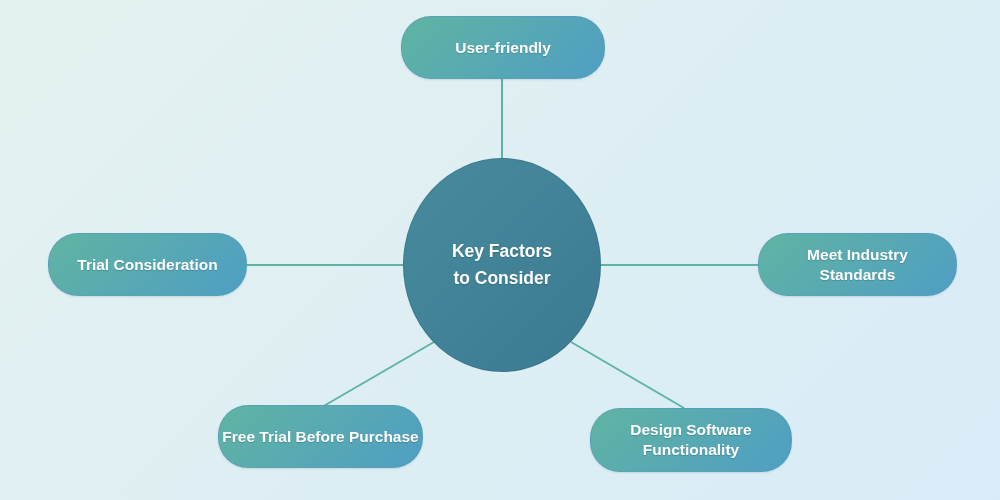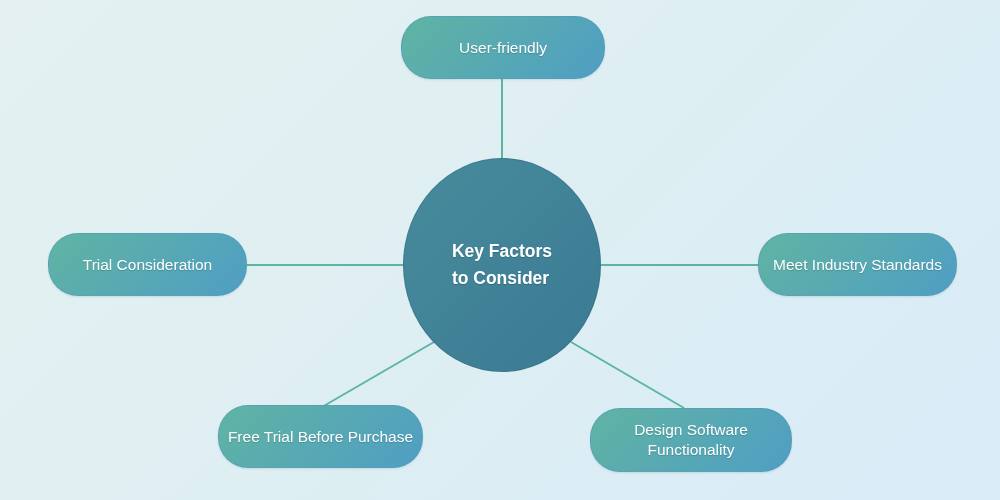--- a/index.html
+++ b/index.html
@@ -25,21 +25,21 @@
     z-index: 1;
   }
   .node {
     position: absolute;
     z-index: 2;
     display: flex;
     align-items: center;
     justify-content: center;
     text-align: center;
     color: #ffffff;
-    font-weight: normal;
+    font-weight: bold;
     font-size: 15.5px;
     line-height: 20px;
     border-radius: 30px;
     background: linear-gradient(135deg, #60b4a2 0%, #4f9ec4 100%);
     border: 1px solid rgba(90, 155, 185, 0.55);
     box-shadow: 0 1px 2px rgba(60, 110, 140, 0.15);
     text-shadow: 0 1px 1px rgba(0, 0, 0, 0.18);
     box-sizing: border-box;
     padding: 4px 10px;
   }
@@ -49,21 +49,21 @@
     left: 403px;
     top: 158px;
     width: 198px;
     height: 214px;
     border-radius: 50%;
     background: linear-gradient(135deg, #478b9c 0%, #3b7a93 100%);
     border: 1px solid rgba(40, 90, 110, 0.25);
     display: flex;
     align-items: center;
     justify-content: center;
-    text-align: left;
+    text-align: center;
     color: #ffffff;
     font-weight: bold;
     font-size: 17.5px;
     line-height: 27px;
     text-shadow: 0 1px 1px rgba(0, 0, 0, 0.18);
     white-space: pre-line;
     box-sizing: border-box;
   }
   .node-user-friendly        { left: 401px; top: 16px;  width: 204px; height: 63px; }
   .node-budget               { left: 48px;  top: 233px; width: 199px; height: 63px; }

